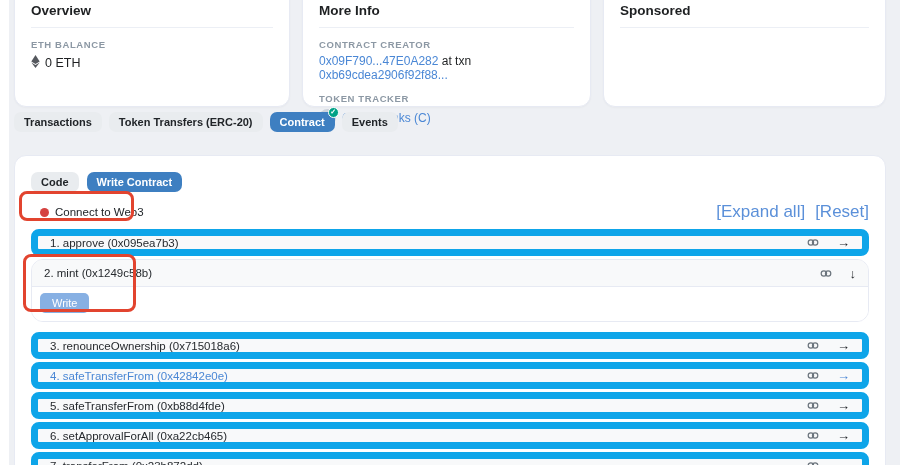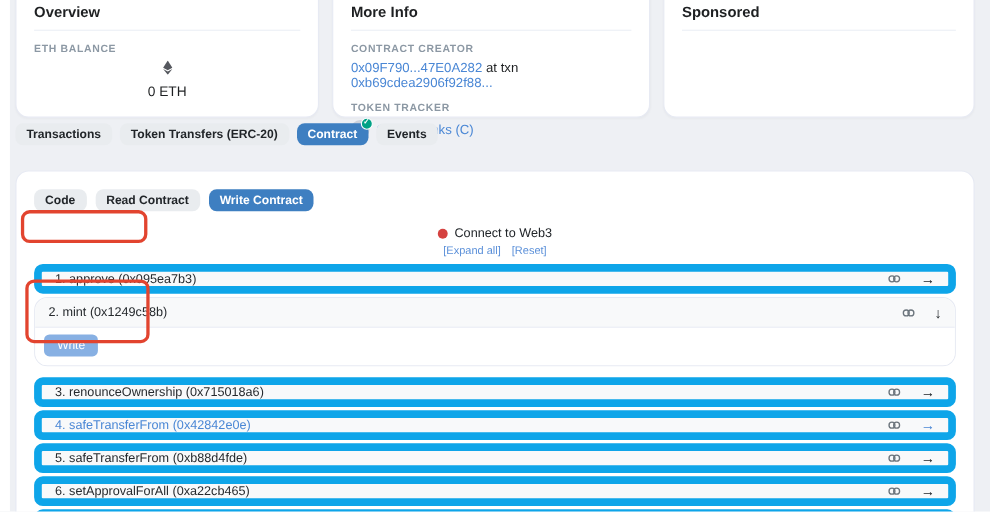--- a/index.html
+++ b/index.html
@@ -23,21 +23,21 @@
   #card-moreinfo { left:302px; width:289px; }
   #card-sponsored{ left:603px; width:283px; }
   .card-title {
     font-size:13.5px; font-weight:bold; color:#1e2022;
     padding-bottom:9px; border-bottom:1px solid #eceff5;
   }
   .micro-label {
     font-size:9.5px; font-weight:bold; color:#8c98a4;
     letter-spacing:0.6px; margin-top:11px;
   }
-  .value-row { display:flex; align-items:center; gap:5px; margin-top:5px; font-size:12.5px; color:#1e2022;flex-direction:column; }
+  .value-row { display:flex; align-items:center; gap:5px; margin-top:5px; font-size:12.5px; color:#1e2022; }
   .hash-line { margin-top:4px; font-size:12px; }
   a.link { color:#4a87d5; text-decoration:none; cursor:pointer; }
   .token-row { display:flex; align-items:center; gap:6px; margin-top:5px; font-size:12px; }
   .token-circle {
     width:17px; height:17px; border-radius:50%;
     background:#ccd2dc; display:flex; align-items:center; justify-content:center;
   }
 
   
   .tabs-row { position:absolute; left:14px; top:112px; display:flex; gap:7px; }
@@ -56,28 +56,28 @@
   }
 
   
   .main-card {
     position:absolute; left:14px; top:155px; width:872px; height:330px;
     background:#fff; border:1px solid #e7eaf3; border-radius:12px;
     padding:16px;
   }
   .subtabs { display:flex; gap:8px; }
 
-  .connect-row { margin-top:9px; display:flex; justify-content:space-between; align-items:center;flex-direction:column; }
+  .connect-row { margin-top:9px; display:flex; justify-content:space-between; align-items:center; }
   .connect-btn {
     display:flex; align-items:center; gap:6px;
     padding:5px 9px; font-size:11.5px; color:#212529;
     border-radius:7px; cursor:pointer;
   }
   .red-dot { width:9px; height:9px; border-radius:50%; background:#d54240; }
-  .right-links { display:flex; gap:10px; font-size:10px; }
+  .right-links { display:flex; gap:10px; font-size:17px; }
   .right-links a { color:#5b90d9; }
 
   
   .rows { margin-top:6px; }
   .fn-row {
     background:#f8f9fa; border:7px solid #0ea5e9; border-radius:8px;
     margin-bottom:3px; height:27px;
     display:flex; align-items:center; justify-content:space-between;
     padding:0 12px; cursor:pointer;
   }
@@ -160,21 +160,20 @@
     <span>Contract</span>
     <span class="verified-badge">✓</span>
   </div>
   <div class="pill">Events</div>
 </div>
 
 <div class="main-card">
 
   <div class="subtabs">
     <div class="pill">Code</div>
-    <div class="pill">Read Contract</div>
     <div class="pill active">Write Contract</div>
   </div>
 
   <div class="connect-row">
     <div class="connect-btn">
       <span class="red-dot"></span>
       <span>Connect to Web3</span>
     </div>
     <div class="right-links">
       <a class="link">[Expand all]</a>

